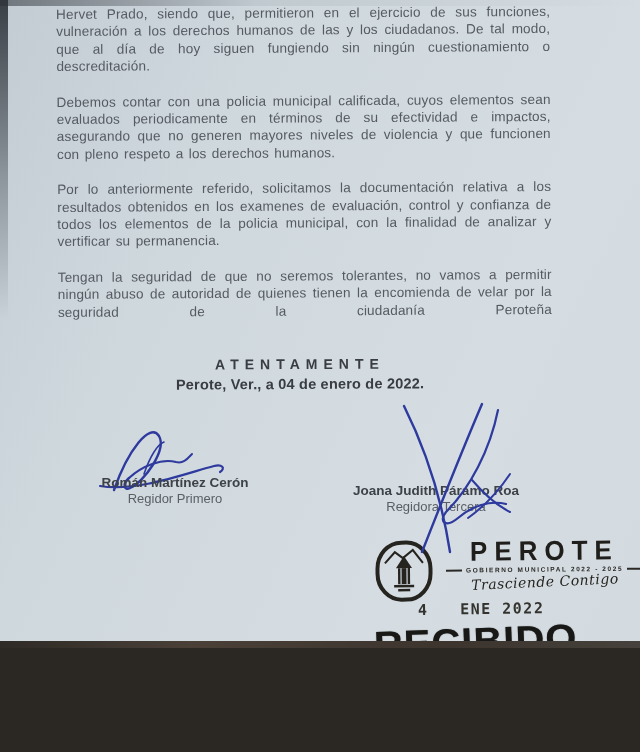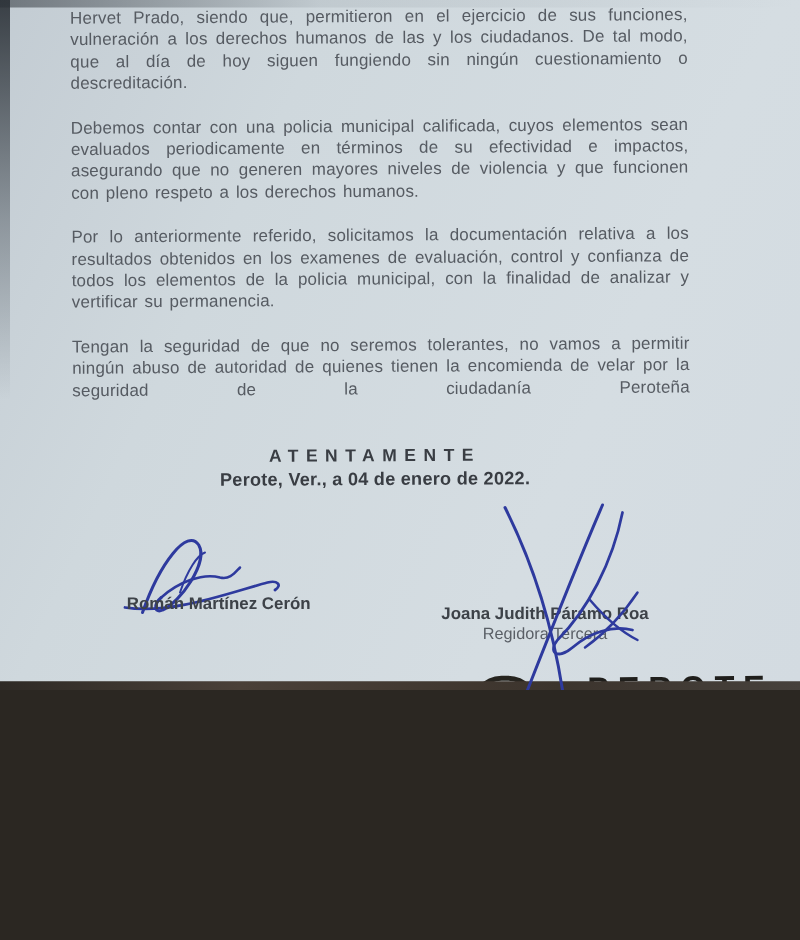--- a/index.html
+++ b/index.html
@@ -1,17 +1,17 @@
 <!DOCTYPE html>
 <html><head>
 <meta charset="utf-8">
 <style>
   html,body{margin:0;padding:0;background:#2b2722;}
   .photo{
-    position:relative;width:640px;height:552px;overflow:hidden;
+    position:relative;width:640px;height:648px;overflow:hidden;
     background:linear-gradient(115deg,#c3ccd3 0%,#cfd8dd 30%,#d5dde2 70%,#d3dbe1 100%);
     font-family:"Liberation Sans",sans-serif;
   }
   .left-shadow{position:absolute;left:0;top:0;width:8px;height:320px;
     background:linear-gradient(to bottom,rgba(42,48,54,.9),rgba(70,78,86,.45) 55%,rgba(120,130,140,0));}
   .top-shadow{position:absolute;left:0;top:0;width:100%;height:6px;
     background:linear-gradient(to right,rgba(42,48,54,.55),rgba(90,100,108,.12) 40%,rgba(0,0,0,0));}
   .letter-body{
     position:absolute;left:56px;top:6px;width:494px;
     color:#565b62;font-size:13.6px;line-height:17.4px;text-align:justify;
@@ -89,20 +89,21 @@
   <svg class="sig-svg" style="left:352px;top:402px;z-index:3;" width="180" height="156" viewBox="0 0 180 156">
     <path d="M52,4 C70,40 88,86 98,150" stroke-width="2.4"></path>
     <path d="M130,2 C112,44 92,94 70,150" stroke-width="2.4"></path>
     <path d="M146,8 C138,48 118,86 94,110 C86,120 94,126 106,116 C120,104 138,98 154,102" stroke-width="2.2"></path>
     <path d="M120,78 C132,92 146,104 158,110" stroke-width="2"></path>
     <path d="M158,72 C146,90 130,106 116,116" stroke-width="2"></path>
   </svg>
 
   <div class="signatory sig-left-block">
     <div class="name">Román Martínez Cerón</div>
+    <div class="role">Regidor Primero</div>
   </div>
 
   <div class="signatory sig-right-block">
     <div class="name">Joana Judith Páramo Roa</div>
     <div class="role">Regidora Tercera</div>
   </div>
 
   <div class="stamp-logo">
     <svg class="logo-badge" viewBox="0 0 60 64">
       <rect x="3.5" y="3.5" width="53" height="57" rx="24" ry="26" fill="none" stroke="#26241f" stroke-width="4"></rect>

